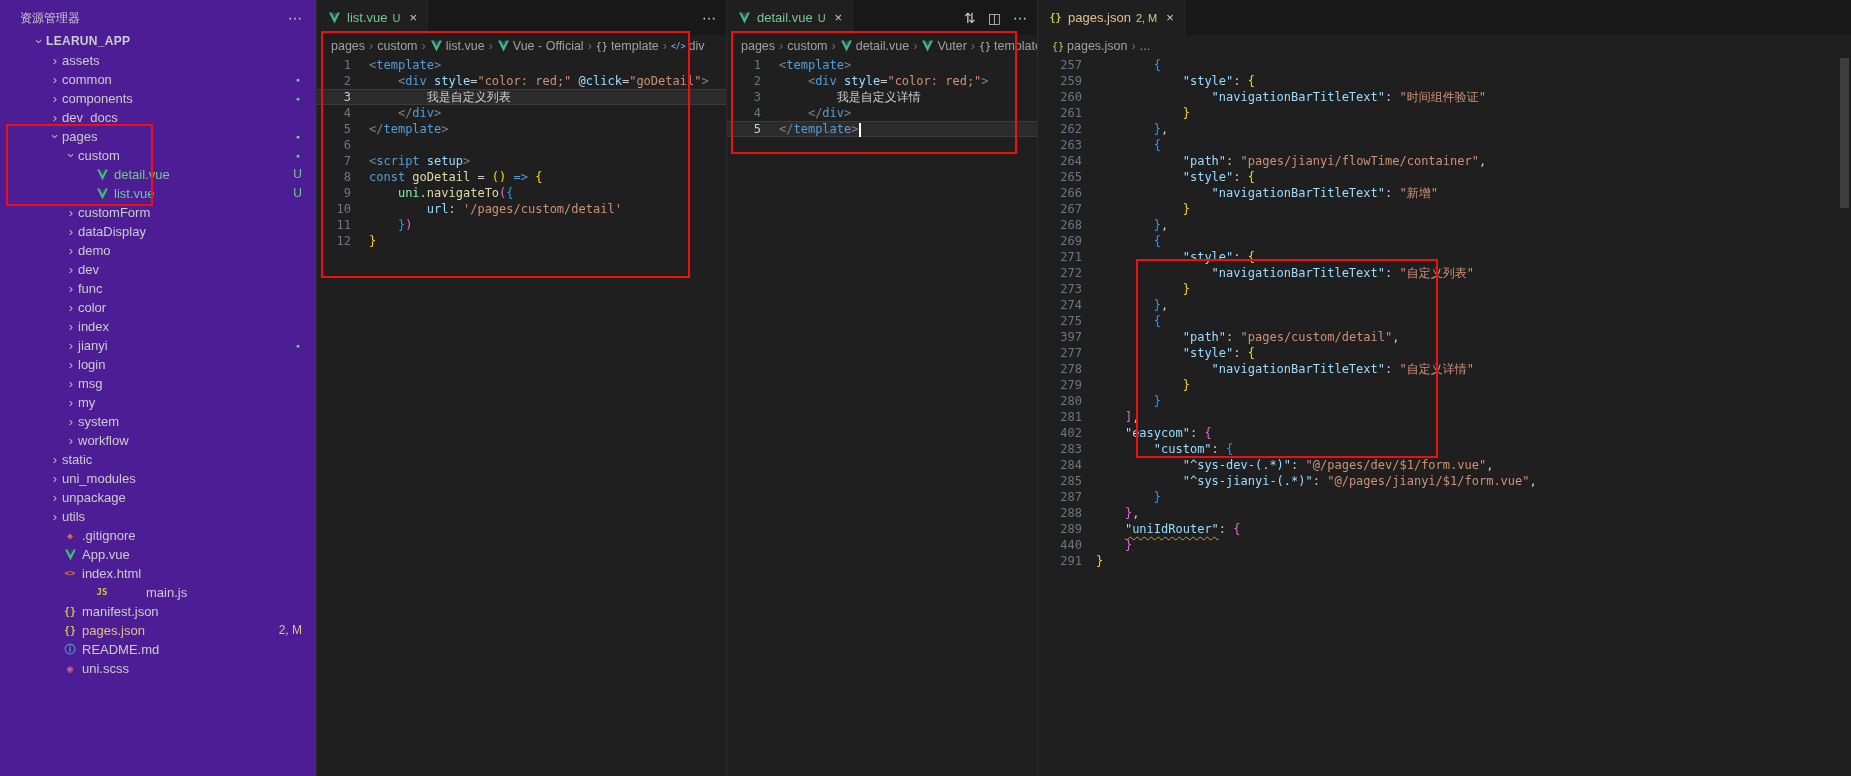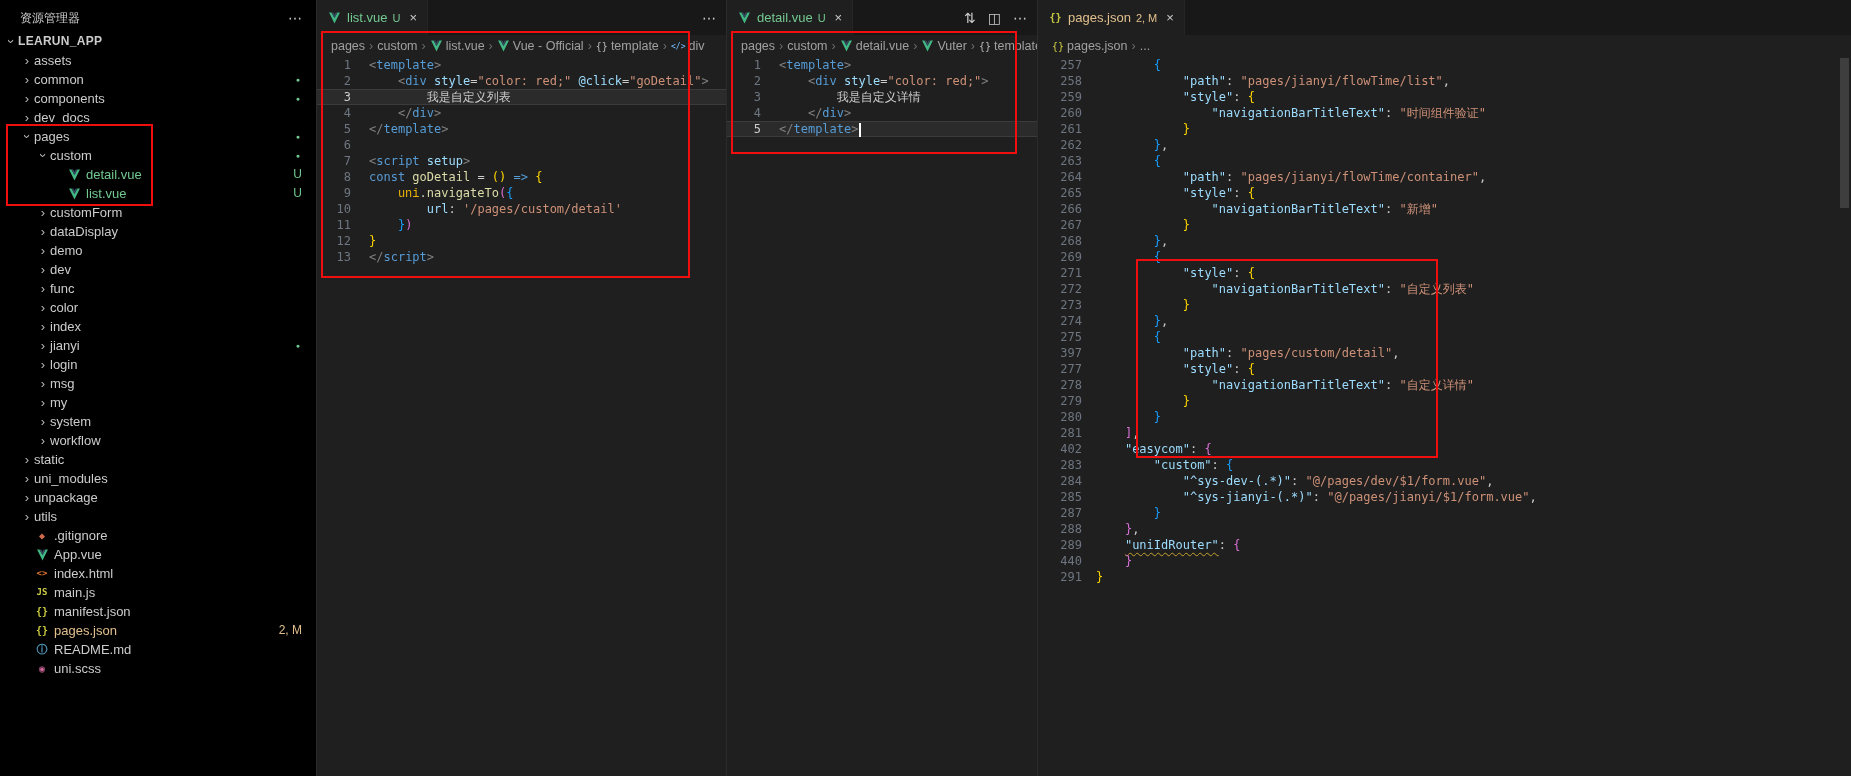--- a/index.html
+++ b/index.html
@@ -1,25 +1,25 @@
 <!DOCTYPE html>
 <html><head>
 <meta charset="utf-8">
 <style>
   html,body{margin:0;padding:0;width:1851px;height:776px;overflow:hidden;background:#1f1f1f;
     font-family:"Liberation Sans",sans-serif;}
   .app{position:relative;width:1851px;height:776px;display:flex;background:#1f1f1f;color:#cccccc;}
 
   
-  .sidebar{width:317px;min-width:317px;height:100%;background:#000000;border-right:1px solid #2b2b2b;
+  .sidebar{width:317px;min-width:317px;height:100%;background:#4c1d95;border-right:1px solid #2b2b2b;
     box-sizing:border-box;overflow:hidden;}
   .sidebar-header{display:flex;justify-content:space-between;align-items:center;
     padding:8px 14px 4px 20px;font-size:12px;color:#cccccc;height:20px;}
   .sidebar-header .act{color:#cccccc;font-size:14px;cursor:pointer;}
-  .tree{font-size:13px;}
+  .tree{font-size:13px;margin-left:28px;}
   .tree-row{display:flex;align-items:center;height:19px;line-height:19px;white-space:nowrap;cursor:pointer;}
   .tree-row.root .tlabel{font-weight:bold;font-size:12px;letter-spacing:.3px;}
   .chev{display:inline-block;width:14px;min-width:14px;text-align:center;color:#b8b8b8;font-size:13px;}
   .chev.open{transform:rotate(90deg);}
   .fic{display:inline-flex;align-items:center;justify-content:center;width:16px;min-width:16px;height:16px;
     margin-right:4px;font-size:9px;font-weight:bold;font-family:"DejaVu Sans Mono",monospace;}
   .fic-html{color:#e37933;}
   .fic-js{color:#cbcb41;}
   .fic-json{color:#cbcb41;font-size:10px;}
   .fic-info{color:#519aba;font-size:11px;}
@@ -64,21 +64,21 @@
   .line{display:flex;height:16px;line-height:16px;white-space:pre;}
   .line.active{background:rgba(255,255,255,0.055);
     box-shadow:inset 0 1px 0 rgba(255,255,255,0.08), inset 0 -1px 0 rgba(255,255,255,0.08);}
   .line.sticky{position:relative;z-index:2;background:#1f1f1f;box-shadow:0 3px 4px rgba(0,0,0,0.4);}
   .ln{display:inline-block;width:34px;min-width:34px;text-align:right;padding-right:18px;color:#6e7681;}
   .g3 .ln{width:44px;min-width:44px;padding-right:14px;}
   .line.active .ln{color:#cccccc;}
   .lc{display:inline-block;}
   .tk-txt{color:#cccccc;} .tk-pt{color:#808080;} .tk-pn{color:#cccccc;}
   .tk-tag{color:#569cd6;} .tk-attr{color:#9cdcfe;} .tk-key{color:#9cdcfe;}
-  .tk-str{color:#ce9178;} .tk-kw{color:#569cd6;} .tk-fn{color:#dcdcaa;} .tk-vr{color:#eab308;font-family:Liberation Mono, monospace;}
+  .tk-str{color:#ce9178;} .tk-kw{color:#569cd6;} .tk-fn{color:#dcdcaa;} .tk-vr{color:#86efac;}
   .tk-b1{color:#ffd700;} .tk-b2{color:#da70d6;} .tk-b3{color:#179fff;}
   .tk-warn{color:#9cdcfe;text-decoration:underline wavy #c8a130;text-decoration-thickness:1px;text-underline-offset:3px;}
   .cursor{display:inline-block;width:2px;height:14px;background:#ffffff;vertical-align:middle;margin-left:1px;}
 
   .vscroll{position:absolute;right:2px;top:58px;width:9px;height:150px;background:rgba(121,121,121,0.35);}
 
   
   .redbox{position:absolute;border:2px solid #f10e0e;box-sizing:border-box;pointer-events:none;z-index:10;}
 </style>
 </head>
@@ -228,21 +228,21 @@
               <path fill="#35495e" d="M6.4 1h3.4L12 5.2 14.2 1h3.4L12 11.6z"></path>
             </svg>
           </span>
           <span class="tlabel">App.vue</span>
         </div>
         <div class="tree-row" style="padding-left: 20px;">
           <span class="chev"></span>
           <span class="fic fic-html">&lt;&gt;</span>
           <span class="tlabel">index.html</span>
         </div>
-        <div class="tree-row" style="padding-left: 20px;">
+        <div class="tree-row" style="padding-left: 20px; gap: 32px;">
           <span class="chev"></span>
           <span class="fic fic-js">JS</span>
           <span class="tlabel">main.js</span>
         </div>
         <div class="tree-row" style="padding-left: 20px;">
           <span class="chev"></span>
           <span class="fic fic-json">{}</span>
           <span class="tlabel">manifest.json</span>
         </div>
         <div class="tree-row c-yellow" style="padding-left: 20px;">
@@ -328,21 +328,20 @@
           <div class="line active"><span class="ln">3</span><span class="lc"><span class="tk-txt">        我是自定义列表</span></span></div>
           <div class="line"><span class="ln">4</span><span class="lc"><span class="tk-txt">    </span><span class="tk-pt">&lt;/</span><span class="tk-tag">div</span><span class="tk-pt">&gt;</span></span></div>
           <div class="line"><span class="ln">5</span><span class="lc"><span class="tk-pt">&lt;/</span><span class="tk-tag">template</span><span class="tk-pt">&gt;</span></span></div>
           <div class="line"><span class="ln">6</span><span class="lc"></span></div>
           <div class="line"><span class="ln">7</span><span class="lc"><span class="tk-pt">&lt;</span><span class="tk-tag">script</span><span class="tk-txt"> </span><span class="tk-attr">setup</span><span class="tk-pt">&gt;</span></span></div>
           <div class="line"><span class="ln">8</span><span class="lc"><span class="tk-kw">const</span><span class="tk-txt"> </span><span class="tk-fn">goDetail</span><span class="tk-txt"> </span><span class="tk-pn">=</span><span class="tk-txt"> </span><span class="tk-b1">()</span><span class="tk-txt"> </span><span class="tk-kw">=&gt;</span><span class="tk-txt"> </span><span class="tk-b1">{</span></span></div>
           <div class="line"><span class="ln">9</span><span class="lc"><span class="tk-txt">    </span><span class="tk-vr">uni</span><span class="tk-pn">.</span><span class="tk-fn">navigateTo</span><span class="tk-b2">(</span><span class="tk-b3">{</span></span></div>
           <div class="line"><span class="ln">10</span><span class="lc"><span class="tk-txt">        </span><span class="tk-attr">url</span><span class="tk-pn">:</span><span class="tk-txt"> </span><span class="tk-str">'/pages/custom/detail'</span></span></div>
           <div class="line"><span class="ln">11</span><span class="lc"><span class="tk-txt">    </span><span class="tk-b3">}</span><span class="tk-b2">)</span></span></div>
           <div class="line"><span class="ln">12</span><span class="lc"><span class="tk-b1">}</span></span></div>
-          <div class="line"><span class="ln">13</span><span class="lc"><span class="tk-pt">&lt;/</span><span class="tk-tag">script</span><span class="tk-pt">&gt;</span></span></div>
         </div>
     </section>
 
     <section class="editor-group g2" style="width:311px;min-width:311px;">
       <div class="tab-bar">
         <div class="tab active">
           <span class="tab-ic">
               <svg width="13" height="12" viewBox="0 0 24 22">
                 <path fill="#41b883" d="M2 1h4.4L12 10.6 17.6 1H22L12 21z"></path>
                 <path fill="#35495e" d="M6.4 1h3.4L12 5.2 14.2 1h3.4L12 11.6z"></path>
@@ -415,21 +414,20 @@
             <span class="bc-ic bc-braces-y">{}</span>
             <span>pages.json</span>
           </span>
           <span class="bc-sep">›</span>
           <span class="bc-item">
             <span>...</span>
           </span>
         </div>
       <div class="code">
           <div class="line"><span class="ln">257</span><span class="lc"><span class="tk-txt">        </span><span class="tk-b3">{</span></span></div>
-          <div class="line"><span class="ln">258</span><span class="lc"><span class="tk-txt">            </span><span class="tk-key">"path"</span><span class="tk-pn">:</span><span class="tk-txt"> </span><span class="tk-str">"pages/jianyi/flowTime/list"</span><span class="tk-pn">,</span></span></div>
           <div class="line"><span class="ln">259</span><span class="lc"><span class="tk-txt">            </span><span class="tk-key">"style"</span><span class="tk-pn">:</span><span class="tk-txt"> </span><span class="tk-b1">{</span></span></div>
           <div class="line"><span class="ln">260</span><span class="lc"><span class="tk-txt">                </span><span class="tk-key">"navigationBarTitleText"</span><span class="tk-pn">:</span><span class="tk-txt"> </span><span class="tk-str">"时间组件验证"</span></span></div>
           <div class="line"><span class="ln">261</span><span class="lc"><span class="tk-txt">            </span><span class="tk-b1">}</span></span></div>
           <div class="line"><span class="ln">262</span><span class="lc"><span class="tk-txt">        </span><span class="tk-b3">}</span><span class="tk-pn">,</span></span></div>
           <div class="line"><span class="ln">263</span><span class="lc"><span class="tk-txt">        </span><span class="tk-b3">{</span></span></div>
           <div class="line"><span class="ln">264</span><span class="lc"><span class="tk-txt">            </span><span class="tk-key">"path"</span><span class="tk-pn">:</span><span class="tk-txt"> </span><span class="tk-str">"pages/jianyi/flowTime/container"</span><span class="tk-pn">,</span></span></div>
           <div class="line"><span class="ln">265</span><span class="lc"><span class="tk-txt">            </span><span class="tk-key">"style"</span><span class="tk-pn">:</span><span class="tk-txt"> </span><span class="tk-b1">{</span></span></div>
           <div class="line"><span class="ln">266</span><span class="lc"><span class="tk-txt">                </span><span class="tk-key">"navigationBarTitleText"</span><span class="tk-pn">:</span><span class="tk-txt"> </span><span class="tk-str">"新增"</span></span></div>
           <div class="line"><span class="ln">267</span><span class="lc"><span class="tk-txt">            </span><span class="tk-b1">}</span></span></div>
           <div class="line"><span class="ln">268</span><span class="lc"><span class="tk-txt">        </span><span class="tk-b3">}</span><span class="tk-pn">,</span></span></div>

